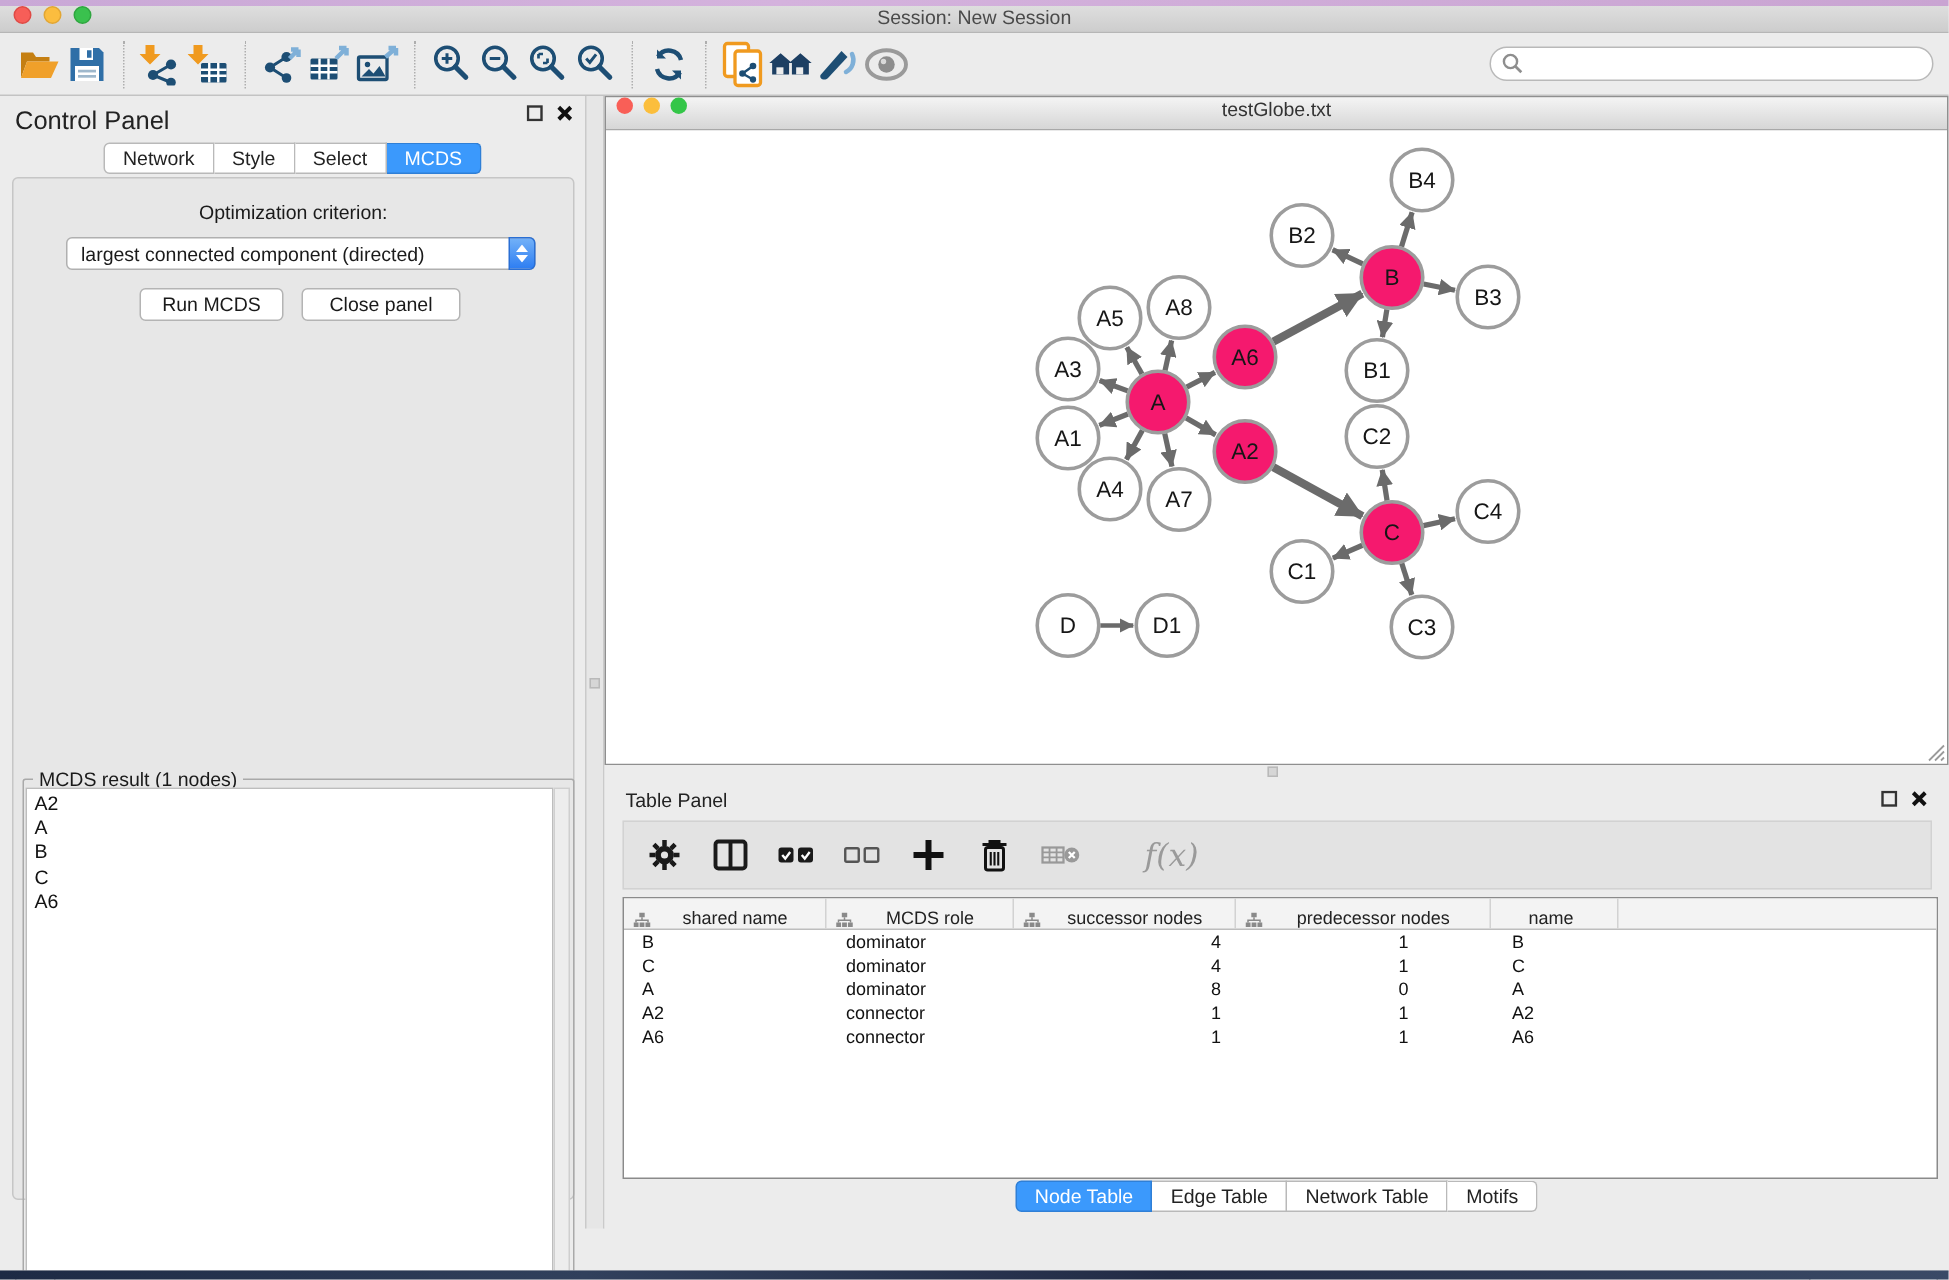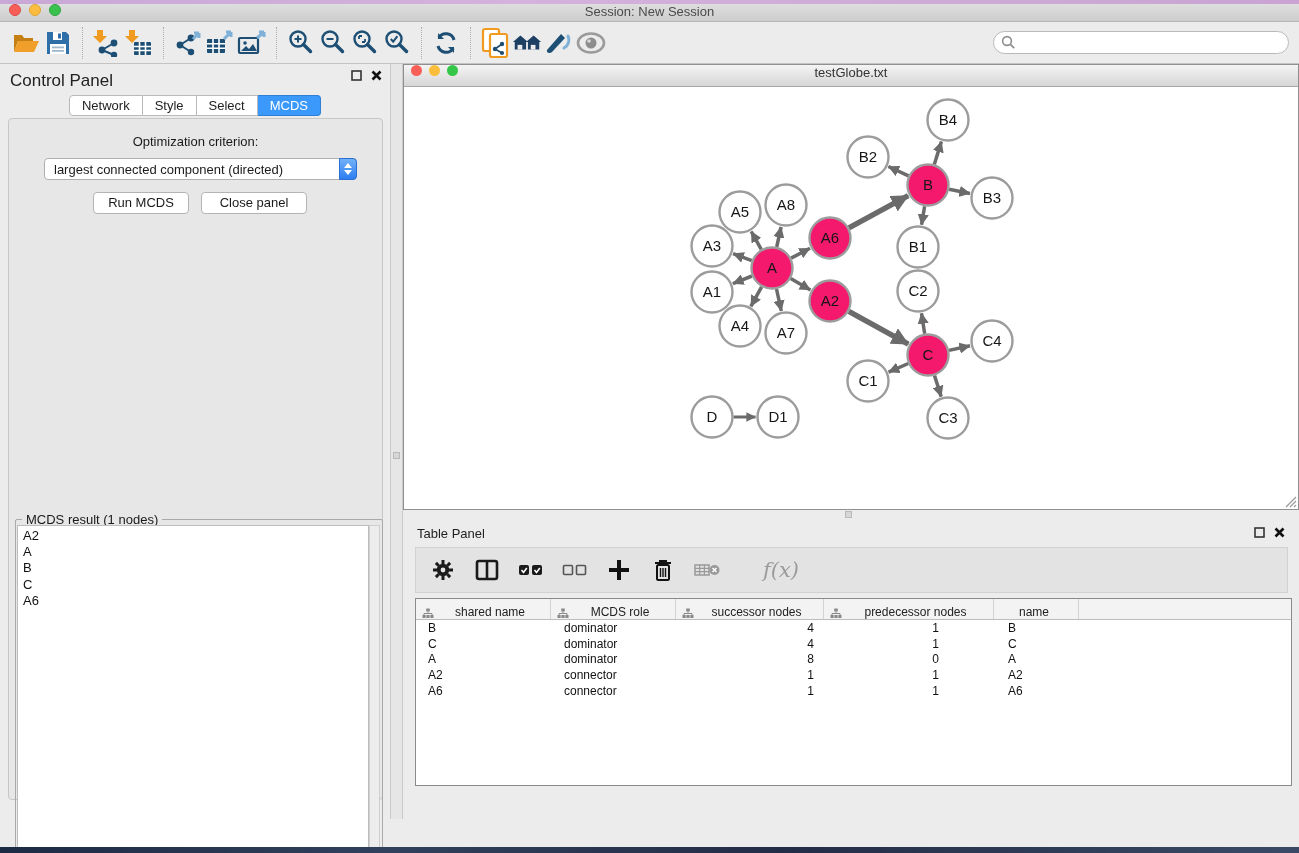--- a/index.html
+++ b/index.html
@@ -595,20 +595,28 @@
         </div>
         <div class="td-row">
           <div class="td" style="width: 135px; text-align: left; padding-left: 12px;">A6</div>
           <div class="td" style="width: 125px; text-align: left; padding-left: 13px;">connector</div>
           <div class="td" style="width: 148px; text-align: right; padding-right: 10px;">1</div>
           <div class="td" style="width: 170px; text-align: right; padding-right: 55px;">1</div>
           <div class="td" style="width: 85px; text-align: left; padding-left: 14px;">A6</div>
         </div>
       </div>
   </div>
+  <div id="tp-tabs">
+      <div class="tabgrp" id="table-tabs">
+        <div class="tab active">Node Table</div>
+        <div class="tab">Edge Table</div>
+        <div class="tab">Network Table</div>
+        <div class="tab">Motifs</div>
+      </div>
+    </div>
 </div>
 
 <div id="statusbar" class="abs">
   <span id="list-btn">
     <svg width="16" height="14" viewBox="0 0 16 14">
         <g stroke="#111" stroke-width="2">
           <path d="M5 2.5h10M5 7h10M5 11.5h10"></path>
         </g>
         <rect x="0.5" y="1.5" width="2.4" height="2.4" fill="#111"></rect>
         <rect x="0.5" y="6" width="2.4" height="2.4" fill="#111"></rect>

